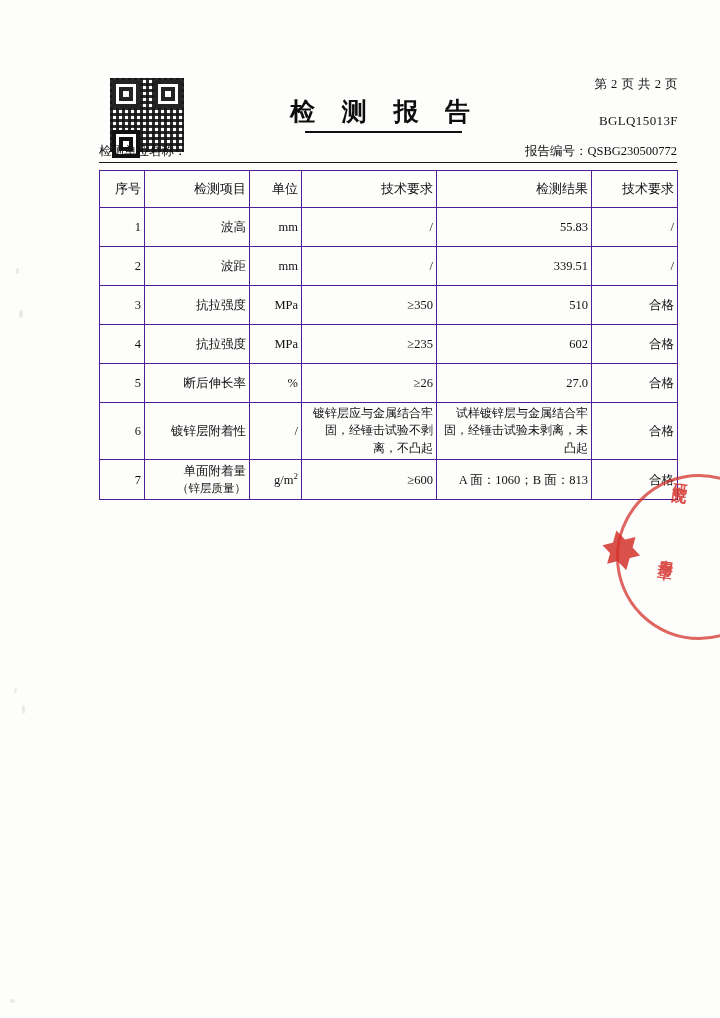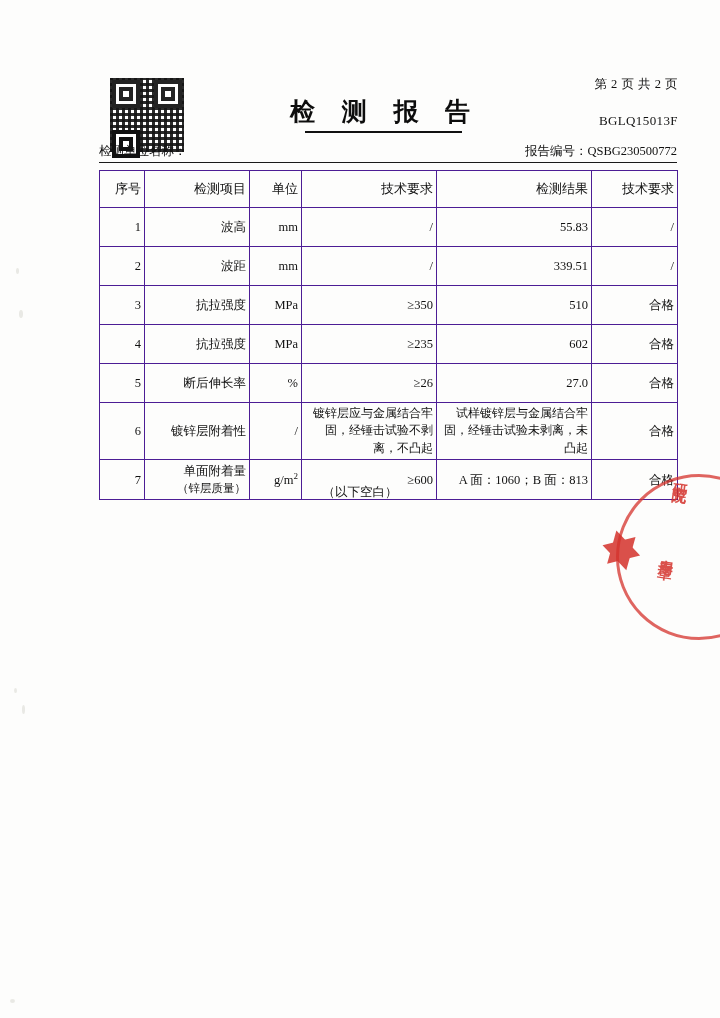--- a/index.html
+++ b/index.html
@@ -323,21 +323,20 @@
         <td class="tall">
           <span>g/m</span><span class="sup">2</span>
         </td>
         <td class="tall">≥600</td>
         <td class="tall">A 面：1060；B 面：813</td>
         <td class="tall">合格</td>
       </tr>
     </tbody>
   </table>
 
-  <div class="blank-note">（以下空白）</div>
 
   <div class="seal">
     <div class="ring"></div>
     <div class="star"></div>
     <div class="seal-text-top">研究院</div>
     <div class="seal-text-bottom">专用章</div>
   </div>
 
 </div>
 

